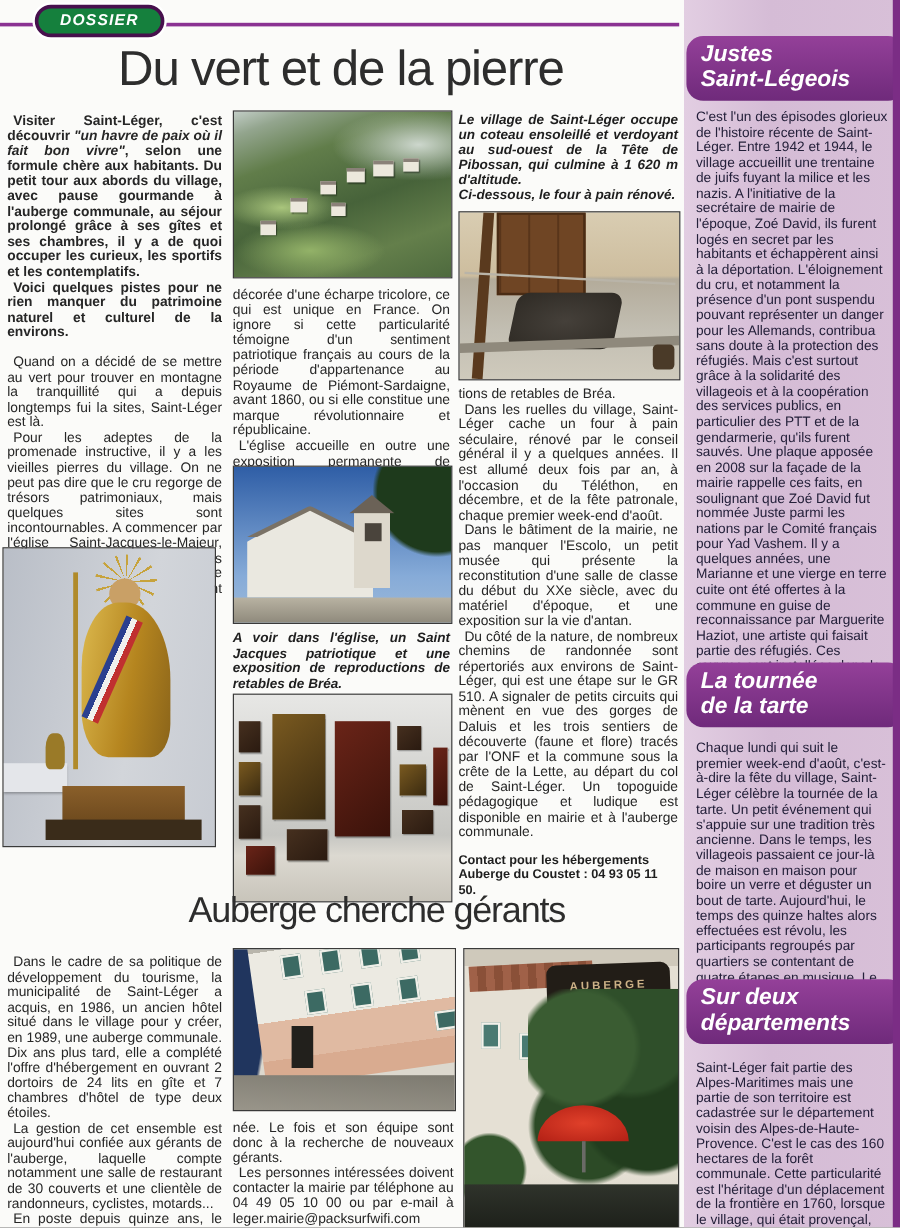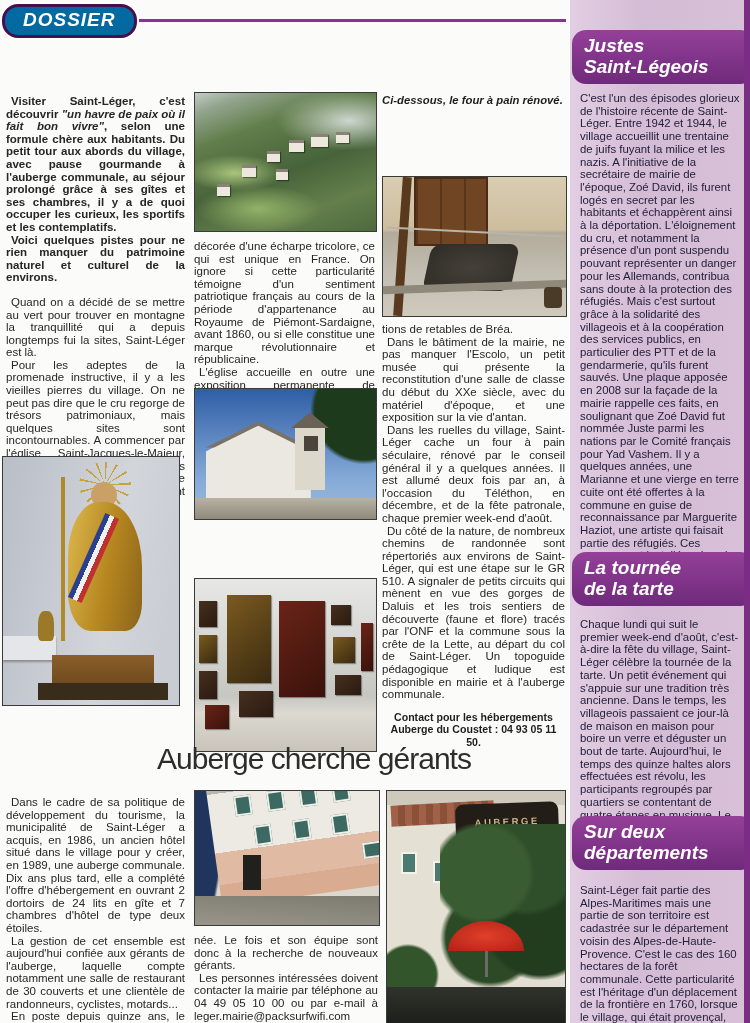--- a/index.html
+++ b/index.html
@@ -1,32 +1,32 @@
 <!DOCTYPE html>
 <html><head>
 <meta charset="utf-8">
 <style>
   html,body{margin:0;padding:0;background:#888;}
   #page{position:relative;width:750px;height:1023px;background:#fbfbf9;overflow:hidden;
         font-family:"Liberation Sans",sans-serif;color:#262626;}
   
   #kicker-line{position:absolute;left:0;top:19px;width:566px;height:3px;background:#8a3292;}
-  #kicker-badge{position:absolute;left:2px;top:4px;background:#0369a1;border:3px solid #47104d;
+  #kicker-badge{position:absolute;left:29px;top:4px;background:#15803d;border:3px solid #47104d;
         box-shadow:0 0 0 2px #fff;border-radius:16px;padding:2px 18px 4px 18px;
-        color:#fff;font-size:19px;font-weight:bold;font-style:italic;letter-spacing:1px;}
+        color:#fff;font-size:13px;font-weight:bold;font-style:italic;letter-spacing:1px;}
   #main-title{position:absolute;left:0;top:34px;width:568px;text-align:center;
         font-size:41px;font-weight:400;color:#2d2d2d;letter-spacing:-1px;}
   
   .col{position:absolute;}
   .bodytext p{margin:0;font-size:11.5px;line-height:12.6px;text-align:justify;text-indent:5px;}
   .bodytext p.noindent{text-indent:0;}
   .bold{font-weight:bold;}
   .cap{font-size:11.3px;line-height:12.5px;font-weight:bold;font-style:italic;color:#1e1e1e;
        text-align:justify;margin:0;}
-  .contact{font-size:10.6px;line-height:12.4px;font-weight:bold;text-align:center;color:#1e1e1e;}
+  .contact{font-size:10.6px;line-height:12.4px;font-weight:bold;text-align:left;color:#1e1e1e;}
   .gap12{margin-top:12px !important;}
   
   .photo{position:relative;border:1px solid #3a3a3a;overflow:hidden;background:#bbb;}
   .abs{position:absolute;}
   
   #photo-village{background:
      radial-gradient(ellipse 70px 26px at 22% 58%, #a9c57c 0%, rgba(169,197,124,0) 70%),
      radial-gradient(ellipse 90px 34px at 35% 84%, #93b268 0%, rgba(147,178,104,0) 70%),
      radial-gradient(ellipse 120px 50px at 85% 20%, #cdd7cd 0%, rgba(205,215,205,0) 60%),
      linear-gradient(160deg,#c2cdc6 0%,#93a58e 10%,#617d4a 28%,#47633a 55%,#647f4b 78%,#4e6a3e 100%);}
@@ -120,20 +120,21 @@
 </style>
 </head>
 <body>
 
 <div id="page">
 
   <div id="kicker-line"></div>
   <div id="kicker-badge">
     <span>DOSSIER</span>
   </div>
+  <div id="main-title">Du vert et de la pierre</div>
 
   <div class="col bodytext" style="left:6px;top:95px;width:179px;">
     <p class="bold"><span>Visiter Saint-Léger, c'est découvrir </span><span style="font-style:italic">"un havre de paix où il fait bon vivre"</span><span>, selon une formule chère aux habitants. Du petit tour aux abords du village, avec pause gourmande à l'auberge communale, au séjour prolongé grâce à ses gîtes et ses chambres, il y a de quoi occuper les curieux, les sportifs et les contemplatifs.</span></p>
     <p class="bold">Voici quelques pistes pour ne rien manquer du patrimoine naturel et culturel de la environs.</p>
     <p class="gap12">Quand on a décidé de se mettre au vert pour trouver en montagne la tranquillité qui a depuis longtemps fui la sites, Saint-Léger est là.</p>
     <p>Pour les adeptes de la promenade instructive, il y a les vieilles pierres du village. On ne peut pas dire que le cru regorge de trésors patrimoniaux, mais quelques sites sont incontournables. A commencer par l'église Saint-Jacques-le-Majeur, bâtie dès le XIIIe siècle et maintes fois rénovée depuis. Elle abrite notamment une statue du saint patron</p>
   </div>
 
   <div class="photo" id="photo-statue" style="position:absolute;left:2px;top:456px;width:176px;height:248px;">
     <div class="abs st-column"></div>
@@ -166,52 +167,56 @@
   <div class="photo" id="photo-church" style="position:absolute;left:194px;top:388px;width:181px;height:130px;">
     <div class="abs ch-tree"></div>
     <div class="abs ch-body"></div>
     <div class="abs ch-roof"></div>
     <div class="abs ch-tower"></div>
     <div class="abs ch-tower-roof"></div>
     <div class="abs ch-slot" style="left:60%;bottom:52%;"></div>
     <div class="abs ch-ground"></div>
   </div>
 
+  <div class="col" style="left:194px;top:526px;width:181px;">
+    <p class="cap">A voir dans l'église, un Saint Jacques patriotique et une exposition de reproductions de retables de Bréa.</p>
+  </div>
 
   <div class="photo" id="photo-gallery" style="position:absolute;left:194px;top:578px;width:181px;height:172px;">
     <div class="pt" style="left:4px;top:22px;width:18px;height:26px;"></div>
     <div class="pt gold" style="left:4px;top:56px;width:18px;height:28px;"></div>
     <div class="pt" style="left:4px;top:92px;width:18px;height:28px;"></div>
     <div class="pt red" style="left:10px;top:126px;width:24px;height:24px;"></div>
     <div class="pt gold" style="left:32px;top:16px;width:44px;height:88px;"></div>
     <div class="pt" style="left:44px;top:112px;width:34px;height:26px;"></div>
     <div class="pt red" style="left:84px;top:22px;width:46px;height:96px;"></div>
     <div class="pt" style="left:136px;top:26px;width:20px;height:20px;"></div>
     <div class="pt gold" style="left:138px;top:58px;width:22px;height:26px;"></div>
     <div class="pt" style="left:140px;top:96px;width:26px;height:20px;"></div>
     <div class="pt red" style="left:166px;top:44px;width:12px;height:48px;"></div>
   </div>
 
   <div class="col" style="left:382px;top:94px;width:183px;">
+    <p class="cap">Le village de Saint-Léger occupe un coteau ensoleillé et verdoyant au sud-ouest de la Tête de Pibossan, qui culmine à 1 620 m d'altitude.</p>
     <p class="cap">Ci-dessous, le four à pain rénové.</p>
   </div>
 
   <div class="photo" id="photo-oven" style="position:absolute;left:382px;top:176px;width:183px;height:139px;">
     <div class="abs ov-post"></div>
     <div class="abs ov-cupboard"></div>
     <div class="abs ov-bar"></div>
     <div class="abs ov-hearth"></div>
     <div class="abs ov-ledge"></div>
     <div class="abs ov-bucket"></div>
   </div>
 
   <div class="col bodytext" style="left:382px;top:323px;width:183px;">
     <p class="noindent">tions de retables de Bréa.</p>
+    <p>Dans les ruelles du village, Saint-Léger cache un four à pain séculaire, rénové par le conseil général il y a quelques années. Il est allumé deux fois par an, à l'occasion du Téléthon, en décembre, et de la fête patronale, chaque premier week-end d'août.</p>
     <p>Dans le bâtiment de la mairie, ne pas manquer l'Escolo, un petit musée qui présente la reconstitution d'une salle de classe du début du XXe siècle, avec du matériel d'époque, et une exposition sur la vie d'antan.</p>
-    <p>Dans les ruelles du village, Saint-Léger cache un four à pain séculaire, rénové par le conseil général il y a quelques années. Il est allumé deux fois par an, à l'occasion du Téléthon, en décembre, et de la fête patronale, chaque premier week-end d'août.</p>
     <p>Du côté de la nature, de nombreux chemins de randonnée sont répertoriés aux environs de Saint-Léger, qui est une étape sur le GR 510. A signaler de petits circuits qui mènent en vue des gorges de Daluis et les trois sentiers de découverte (faune et flore) tracés par l'ONF et la commune sous la crête de la Lette, au départ du col de Saint-Léger. Un topoguide pédagogique et ludique est disponible en mairie et à l'auberge communale.</p>
     <div class="contact" style="margin-top:10px;">
       <div>Contact pour les hébergements</div>
       <div>Auberge du Coustet : 04 93 05 11 50.</div>
     </div>
   </div>
 
   <div id="a2-title">Auberge cherche gérants</div>
 
   <div class="col bodytext" style="left:6px;top:796px;width:179px;font-size:11.3px;line-height:11.9px;">

